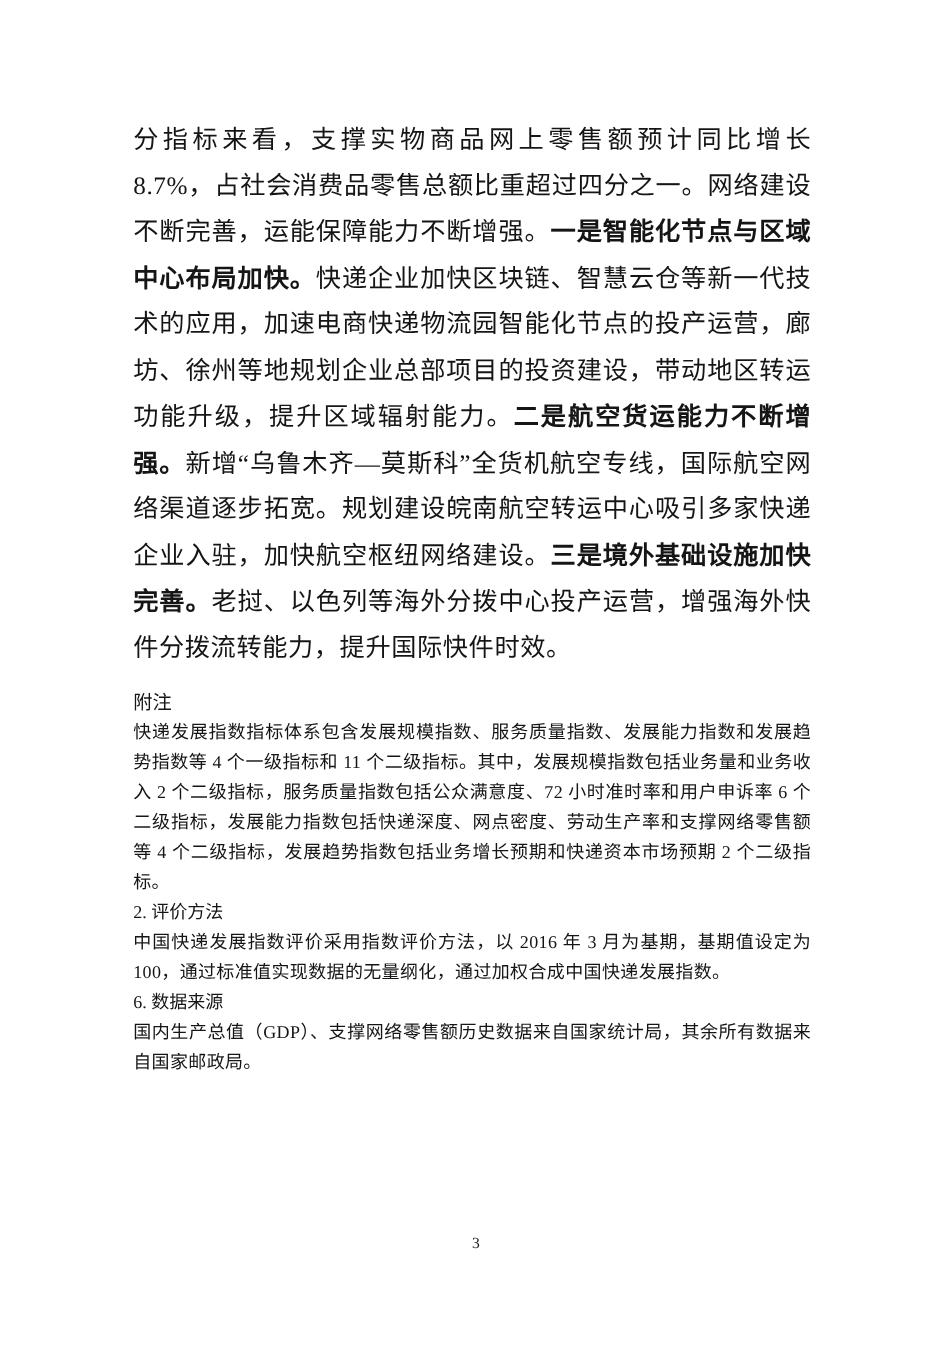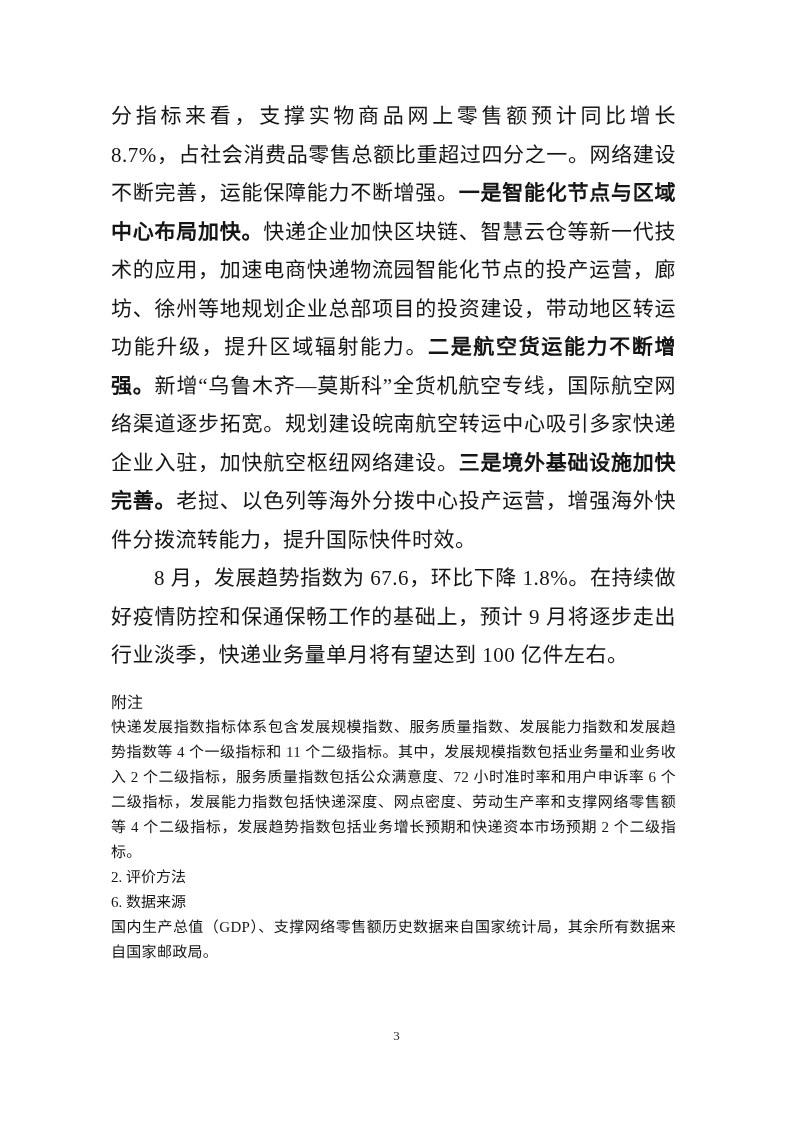--- a/index.html
+++ b/index.html
@@ -63,26 +63,26 @@
     color: #222222;
   }
 </style>
 </head>
 <body>
 
 <div class="page">
   <div class="content">
     <div class="body-text" id="body-paragraphs">
         <p class="para"><span class="">分指标来看，支撑实物商品网上零售额预计同比增长 8.7%，占社会消费品零售总额比重超过四分之一。网络建设不断完善，运能保障能力不断增强。</span><span class="bold">一是智能化节点与区域中心布局加快。</span><span class="">快递企业加快区块链、智慧云仓等新一代技术的应用，加速电商快递物流园智能化节点的投产运营，廊坊、徐州等地规划企业总部项目的投资建设，带动地区转运功能升级，提升区域辐射能力。</span><span class="bold">二是航空货运能力不断增强。</span><span class="">新增“乌鲁木齐—莫斯科”全货机航空专线，国际航空网络渠道逐步拓宽。规划建设皖南航空转运中心吸引多家快递企业入驻，加快航空枢纽网络建设。</span><span class="bold">三是境外基础设施加快完善。</span><span class="">老挝、以色列等海外分拨中心投产运营，增强海外快件分拨流转能力，提升国际快件时效。</span></p>
-        <p class="para indent"><span class="">8 月，发展趋势指数为 67.6，环比下降 1.8%。在持续做好疫情防控和保通保畅工作的基础上，预计 9 月将逐步走出行业淡季，快递业务量单月将有望达到 100 亿件左右。</span></p>
       </div>
     <div class="notes">
       <div class="notes-title">附注</div>
       <div id="notes-items">
           <div class="note-text">快递发展指数指标体系包含发展规模指数、服务质量指数、发展能力指数和发展趋势指数等 4 个一级指标和 11 个二级指标。其中，发展规模指数包括业务量和业务收入 2 个二级指标，服务质量指数包括公众满意度、72 小时准时率和用户申诉率 6 个二级指标，发展能力指数包括快递深度、网点密度、劳动生产率和支撑网络零售额等 4 个二级指标，发展趋势指数包括业务增长预期和快递资本市场预期 2 个二级指标。</div>
           <div class="note-heading">2. 评价方法</div>
+          <div class="note-text">中国快递发展指数评价采用指数评价方法，以 2016 年 3 月为基期，基期值设定为 100，通过标准值实现数据的无量纲化，通过加权合成中国快递发展指数。</div>
           <div class="note-heading">6. 数据来源</div>
           <div class="note-text">国内生产总值（GDP）、支撑网络零售额历史数据来自国家统计局，其余所有数据来自国家邮政局。</div>
         </div>
     </div>
   </div>
   <div class="page-number">3</div>
 </div>
 
 </body></html>

